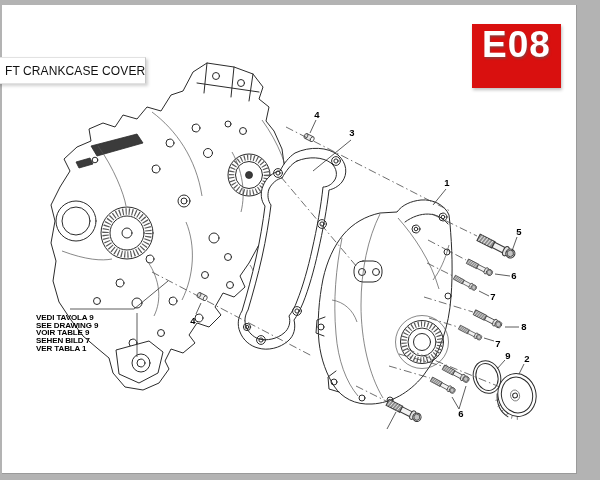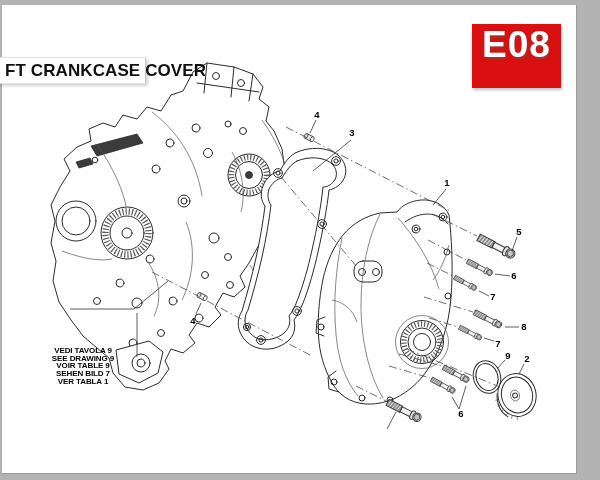--- a/index.html
+++ b/index.html
@@ -15,36 +15,36 @@
   .title-box{
     position:absolute;left:-20px;top:57px;width:164px;height:25px;
     background:#ffffff;border:1px solid #e2e2e2;border-right-color:#c7c7c7;
     box-shadow:2px 2px 3px rgba(0,0,0,0.18);
     display:flex;align-items:center;z-index:3;
   }
   .letter-fragment{
     display:inline-block;width:3px;height:12px;background:#151515;margin-left:21px;
   }
   .title-text{
-    font-size:17px;font-weight:bold;color:#111;white-space:nowrap;
+    font-size:12px;font-weight:normal;color:#111;white-space:nowrap;
     padding-left:3px;letter-spacing:0.1px;
   }
   .plate{
     position:absolute;left:472px;top:24px;width:89px;height:64px;
     background:#d9100f;display:flex;align-items:flex-start;justify-content:center;
     box-shadow:1px 2px 3px rgba(0,0,0,0.25);z-index:3;
   }
   .plate-code{
     color:#ffffff;font-size:37px;font-weight:bold;letter-spacing:1px;
     text-shadow:1px 2px 2px rgba(90,90,90,0.55);
   }
   .ref-note{
     position:absolute;left:36px;top:314px;width:94px;z-index:3;
-    text-align:center;font-size:8px;font-weight:bold;color:#000;
-    line-height:7.7px;letter-spacing:-0.1px;white-space:nowrap;margin-top:33px;
+    text-align:left;font-size:8px;font-weight:bold;color:#000;
+    line-height:7.7px;letter-spacing:-0.1px;white-space:nowrap;
   }
   svg.diagram{position:absolute;left:0;top:0;z-index:2;}
   svg .ln{fill:none;stroke:#2b2b2b;stroke-width:1;stroke-linejoin:round;stroke-linecap:round;}
   svg .thin{fill:none;stroke:#555;stroke-width:0.7;}
   svg .wfill{fill:#ffffff;stroke:#2b2b2b;stroke-width:1;stroke-linejoin:round;}
   svg .dark{fill:#3b3b3b;stroke:#2b2b2b;stroke-width:0.8;}
   svg .axis{fill:none;stroke:#4a4a4a;stroke-width:0.8;stroke-dasharray:8 3 1.5 3;}
   svg .leader{fill:none;stroke:#333;stroke-width:0.8;}
   svg .hatch{fill:none;stroke:#5a5a5a;}
   svg text.callout{font-family:"Liberation Sans",sans-serif;font-size:9.5px;font-weight:bold;fill:#000;text-anchor:middle;}

